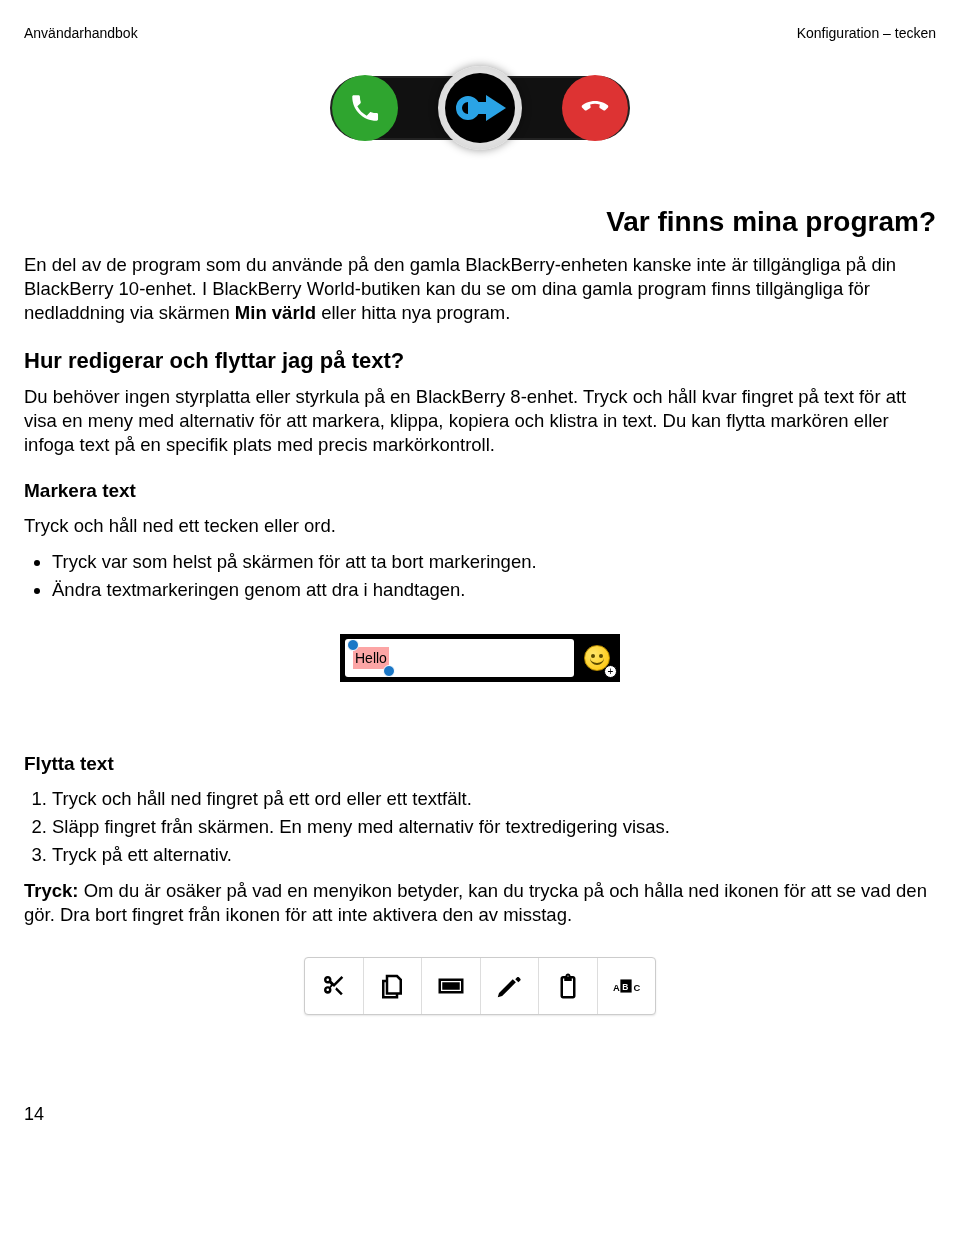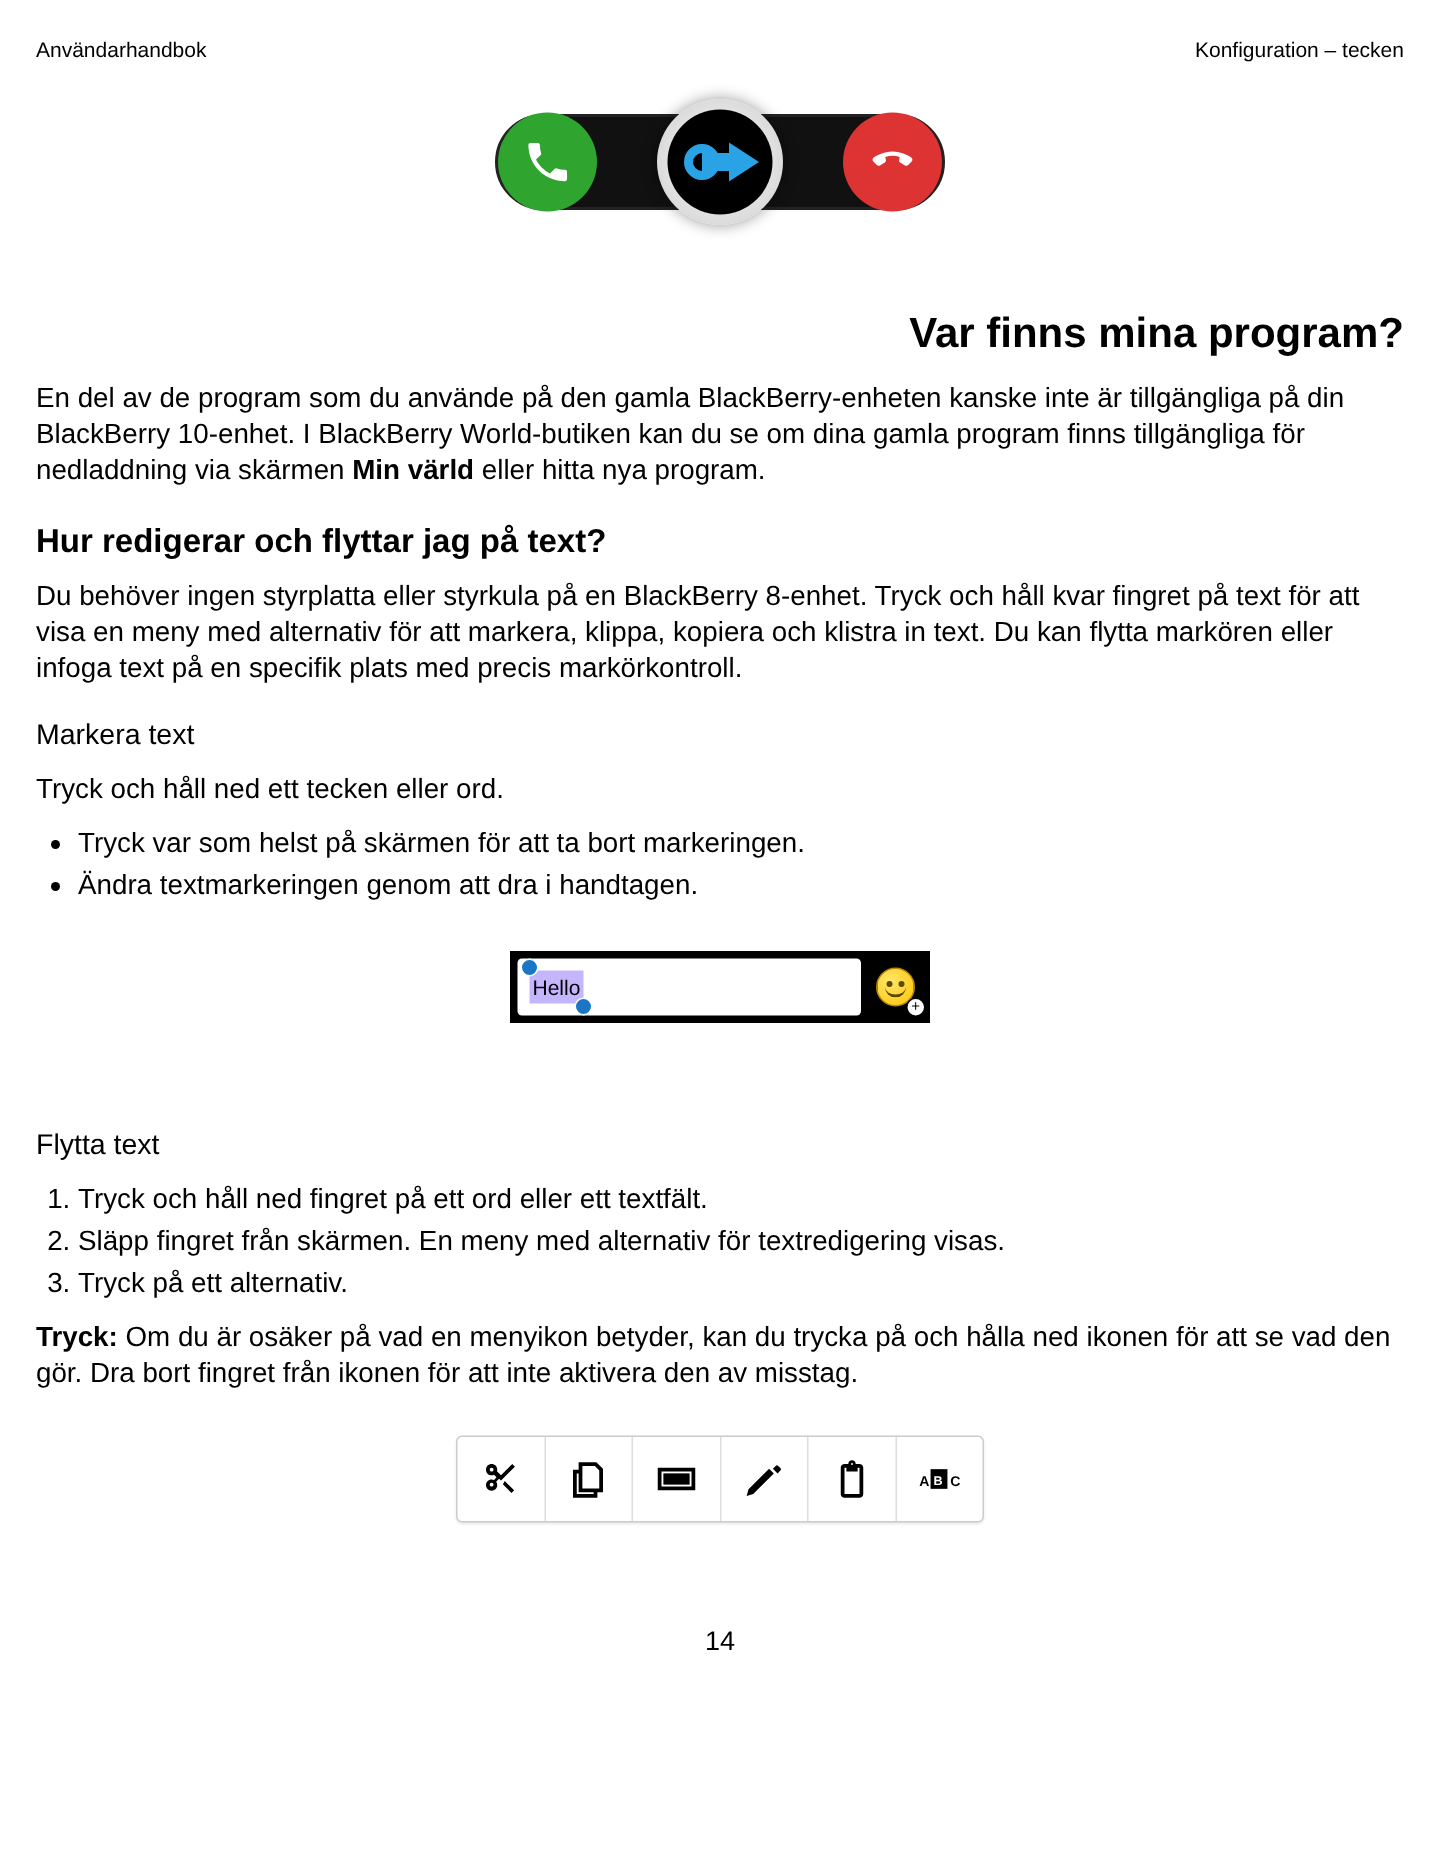--- a/index.html
+++ b/index.html
@@ -65,21 +65,21 @@
     margin: 20px 0 12px 0;
     text-align: right;
   }
   h3.mid {
     font-size: 22px;
     font-weight: bold;
     margin: 22px 0 10px 0;
   }
   h4.small {
     font-size: 19px;
-    font-weight: normal;
+    font-weight: bold;
     margin: 22px 0 10px 0;
   }
   p { margin: 8px 0 12px 0; }
   .bold-inline { font-weight: bold; }
   ul.bullets { list-style: disc; padding-left: 28px; margin: 6px 0 12px 0; }
   ul.bullets li { margin: 4px 0; }
   ol.steps { list-style: decimal; padding-left: 28px; margin: 6px 0 12px 0; }
   ol.steps li { margin: 4px 0; }
 
   .text-input-ill {
@@ -92,21 +92,21 @@
   .text-input-ill .field {
     flex: 1;
     background: #fff;
     height: 38px;
     border-radius: 3px;
     position: relative;
     display: flex; align-items: center;
     padding-left: 8px;
   }
   .sel {
-    background: #c4b5fd;
+    background: #fca5a5;
     color: #000;
     padding: 2px 2px;
     font-size: 14px;
     font-family: Arial;
     position: relative;
   }
   .handle {
     position: absolute;
     width: 12px; height: 12px;
     background: #1b77c6;
@@ -163,22 +163,22 @@
   .toolbar-ill .cell {
     flex: 1;
     height: 100%;
     border-right: 1px solid #ddd;
     display: flex; align-items: center; justify-content: center;
   }
   .toolbar-ill .cell:last-child { border-right: none; }
   .toolbar-ill svg { width: 30px; height: 30px; }
 
   .page-num {
-    text-align: center;
-    margin-top: 68px;
+    text-align: left;
+    margin-top: 88px;
     font-size: 18px;
   }
 </style>
 </head>
 <body>
 
 <div class="header-row">
   <span>Användarhandbok</span>
   <span>Konfiguration – tecken</span>
 </div>

